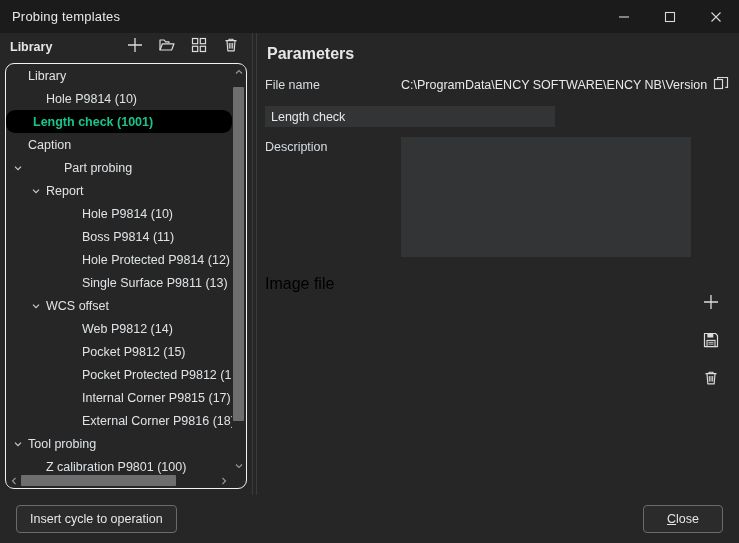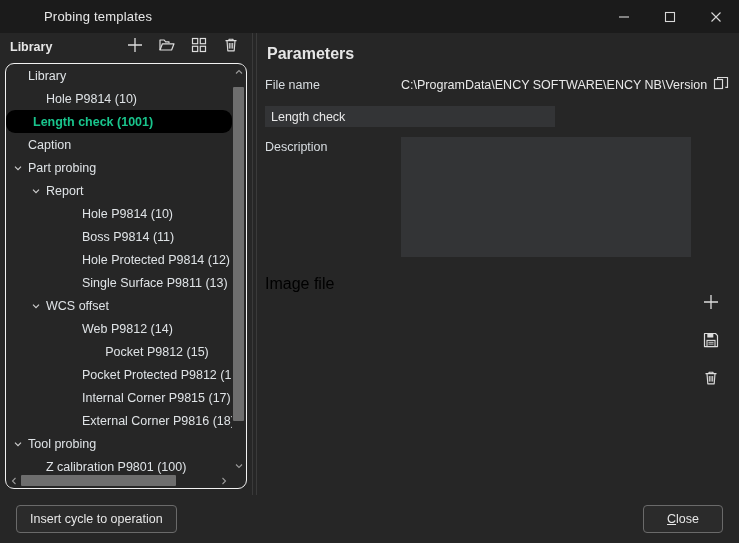--- a/index.html
+++ b/index.html
@@ -18,23 +18,22 @@
 
   
   .titlebar {
     height: 33px;
     background: #1b1b1b;
     display: flex; align-items: center;
     flex: 0 0 auto;
   }
   .titlebar .title {
     font-size: 13px; color: #e8e8e8;
-    padding-left: 20px; letter-spacing: .2px;
+    padding-left: 12px; letter-spacing: .2px;
     white-space: nowrap;
-    margin-left: 24px;
   }
   .titlebar .spacer { flex: 1 1 auto; }
   .wbtn {
     width: 46px; height: 33px;
     display: flex; align-items: center; justify-content: center;
     color: #d8d8d8;
   }
   .wbtn svg { display: block; }
 
   
@@ -330,21 +329,21 @@
               <span class="txt">Hole P9814 (10)</span>
             </div>
             <div class="row sel" style="padding-left: 9px; border-radius: 9px;">
               <span class="chev blank"></span>
               <span class="txt">Length check (1001)</span>
             </div>
             <div class="row" style="padding-left: 4px;">
               <span class="chev blank"></span>
               <span class="txt">Caption</span>
             </div>
-            <div class="row" style="padding-left: 4px;">
+            <div class="row" style="padding-left: 4px; gap: 36px;">
               <span class="chev">
                 <svg width="10" height="10" viewBox="0 0 10 10">
                   <path d="M2 3.6L5 6.6l3-3" stroke="currentColor" stroke-width="1.15" fill="none"></path>
                 </svg>
               </span>
               <span class="txt">Part probing</span>
             </div>
             <div class="row" style="padding-left: 22px;">
               <span class="chev">
                 <svg width="10" height="10" viewBox="0 0 10 10">
@@ -374,21 +373,21 @@
                 <svg width="10" height="10" viewBox="0 0 10 10">
                   <path d="M2 3.6L5 6.6l3-3" stroke="currentColor" stroke-width="1.15" fill="none"></path>
                 </svg>
               </span>
               <span class="txt">WCS offset</span>
             </div>
             <div class="row" style="padding-left: 58px;">
               <span class="chev blank"></span>
               <span class="txt">Web P9812 (14)</span>
             </div>
-            <div class="row" style="padding-left: 58px; justify-content: center;">
+            <div class="row" style="padding-left: 58px;">
               <span class="chev blank"></span>
               <span class="txt">Pocket P9812 (15)</span>
             </div>
             <div class="row" style="padding-left: 58px;">
               <span class="chev blank"></span>
               <span class="txt">Pocket Protected P9812 (16)</span>
             </div>
             <div class="row" style="padding-left: 58px;">
               <span class="chev blank"></span>
               <span class="txt">Internal Corner P9815 (17)</span>

